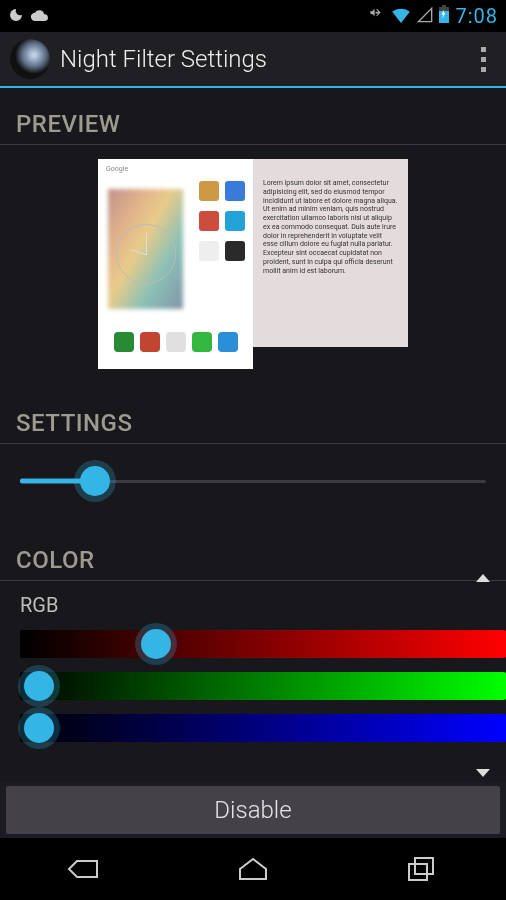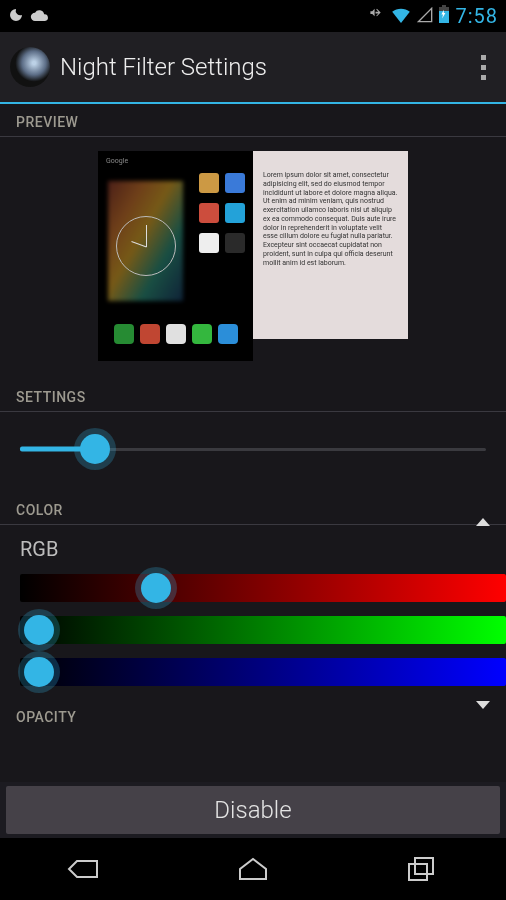--- a/index.html
+++ b/index.html
@@ -15,21 +15,21 @@
   display: flex;
   align-items: center;
   padding: 0 8px;
   font-size: 18px;
   color: #ccc;
 }
 .status-left { display: flex; gap: 6px; align-items: center; }
 .status-right { margin-left: auto; display: flex; gap: 6px; align-items: center; }
 .clock { color: #33b5e5; font-size: 20px; letter-spacing: 1px; }
 .action-bar {
-  height: 72px;
+  height: 56px;
   background: #201f23;
   display: flex;
   align-items: center;
   padding: 0 10px;
   border-bottom: 2px solid #33b5e5;
 }
 .app-icon {
   width: 40px; height: 40px; margin-right: 10px;
   border-radius: 50%;
   background: radial-gradient(circle at 60% 40%, #bcd1e6 5%, #5c6d86 35%, #111 55%);
@@ -37,42 +37,43 @@
 .app-title { font-size: 24px; font-weight: 300; color: #eee; flex: 1; }
 .overflow { display: flex; flex-direction: column; gap: 5px; padding: 8px 10px; }
 .overflow span { width: 5px; height: 5px; background: #aaa; }
 .content {
   height: 750px;
   background: #18171b;
   overflow: hidden;
 }
 .section-header {
   color: #9d9a90;
-  font-size: 14px;
+  font-size: 24px;
   font-weight: 500;
   letter-spacing: 0.5px;
   padding: 10px 16px 6px;
   border-bottom: 1px solid #3a3940;
   display: flex;
   align-items: center;
+  margin-top: 12px;
 }
 .section-header .chevron { margin-left: auto; color: #ddd; }
 .preview-zone {
   display: flex;
   justify-content: center;
   padding: 14px 0 18px;
 }
 .preview-pair {
   display: flex;
   width: 310px;
   border: none;
 }
 .preview-left {
   width: 50%;
-  background: #000000;
+  background: #ffffff;
   position: relative;
   padding: 18px 8px 4px;
   height: 210px;
   text-align: center;
 }
 .phone-top { position: absolute; top: 6px; left: 8px; font-size: 7px; color: #888; }
 .phone-clock {
   width: 60px; height: 60px; border: 1px solid #bbb; border-radius: 50%;
   position: absolute; top: 65px; left: 18px;
 }
@@ -207,21 +208,21 @@
         </svg>
     </span>
     <span>
       <svg width="10" height="18" viewBox="0 0 10 18">
           <rect x="0" y="2" width="10" height="16" fill="#444"></rect>
           <rect x="0" y="6" width="10" height="12" fill="#33b5e5"></rect>
           <rect x="3" y="0" width="4" height="2" fill="#444"></rect>
           <path fill="#fff" d="M5 5l-3 6h2l-1 5 4-7H5z" transform="scale(0.8) translate(1,1)"></path>
         </svg>
     </span>
-    <span class="clock">7:58</span>
+    <span class="clock">7:08</span>
   </div>
 </div>
 
 <div class="action-bar">
   <div class="app-icon"></div>
   <div class="app-title">Night Filter Settings</div>
   <div class="overflow">
     <span></span>
       <span></span>
       <span></span>

